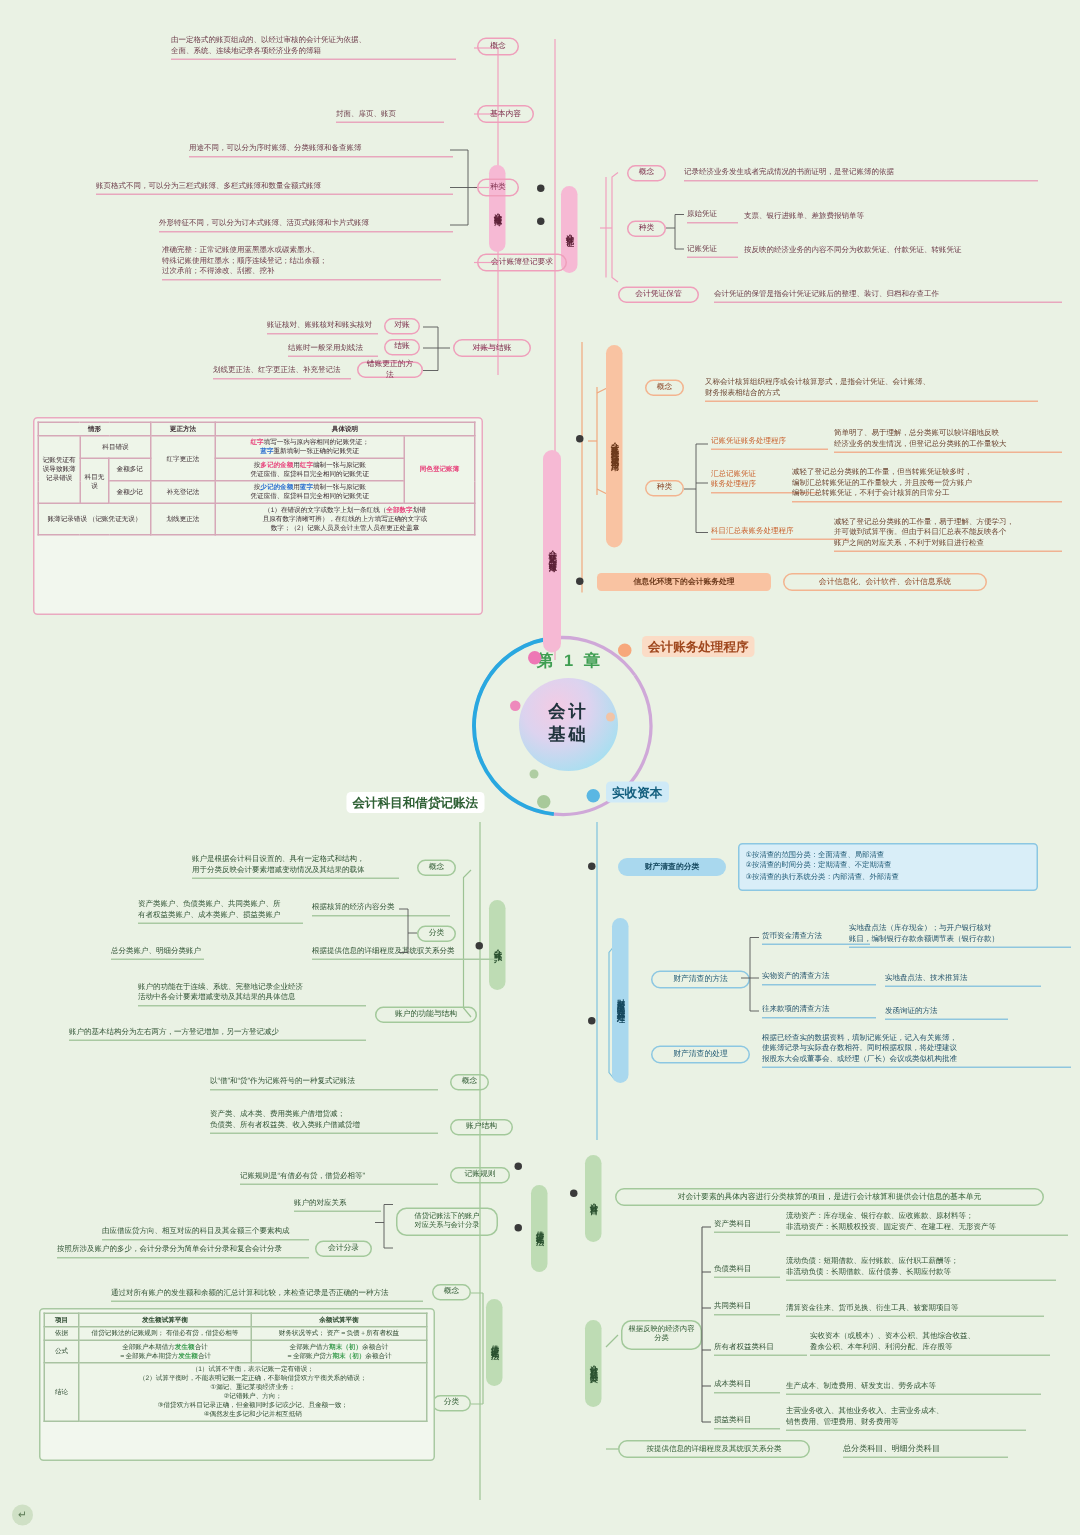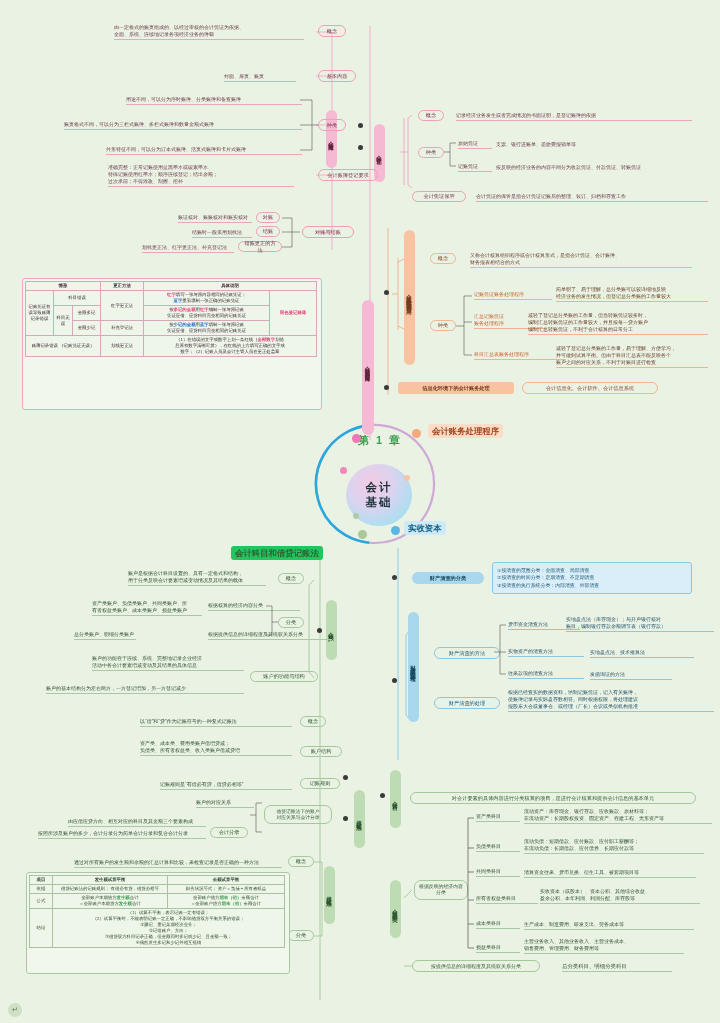--- a/index.html
+++ b/index.html
@@ -65,23 +65,23 @@
   .vpill.bluefill{background:#a9d8ee;color:#15485f;}
   .vpill.greenfill{background:#bedcb4;color:#2b5130;}
 
   
   .branch{
     position:absolute;font-weight:bold;font-size:8.4px;
     padding:1.5px 4px;border-radius:3px;white-space:nowrap;
   }
   .branch.og{background:#fbdcc6;color:#a0481f;}
   .branch.bl{background:#cfeaf7;color:#14607f;}
-  .branch.gn{background:#22c55e;color:#2f6135;margin-top:18px;}
+  .branch.gn{background:#ffffff;color:#2f6135;}
   #center-core{
-    position:absolute;left:346px;top:464px;width:66px;height:62px;border-radius:50%;
+    position:absolute;left:346px;top:452px;width:66px;height:62px;border-radius:50%;
     background:radial-gradient(circle at 38% 32%,#f3cbe4 0%,#dcd3ef 38%,#a8dff0 78%,#8ed3ec 100%);
     display:flex;flex-direction:column;align-items:center;justify-content:center;
     font-weight:bold;font-size:11.5px;line-height:15px;color:#20333d;letter-spacing:2px;
   }
   #chapter{
     position:absolute;left:330px;top:433px;width:100px;text-align:center;
     font-weight:bold;font-size:11px;color:#3f9e52;letter-spacing:2px;
   }
   .knob{position:absolute;border-radius:50%;}
 

